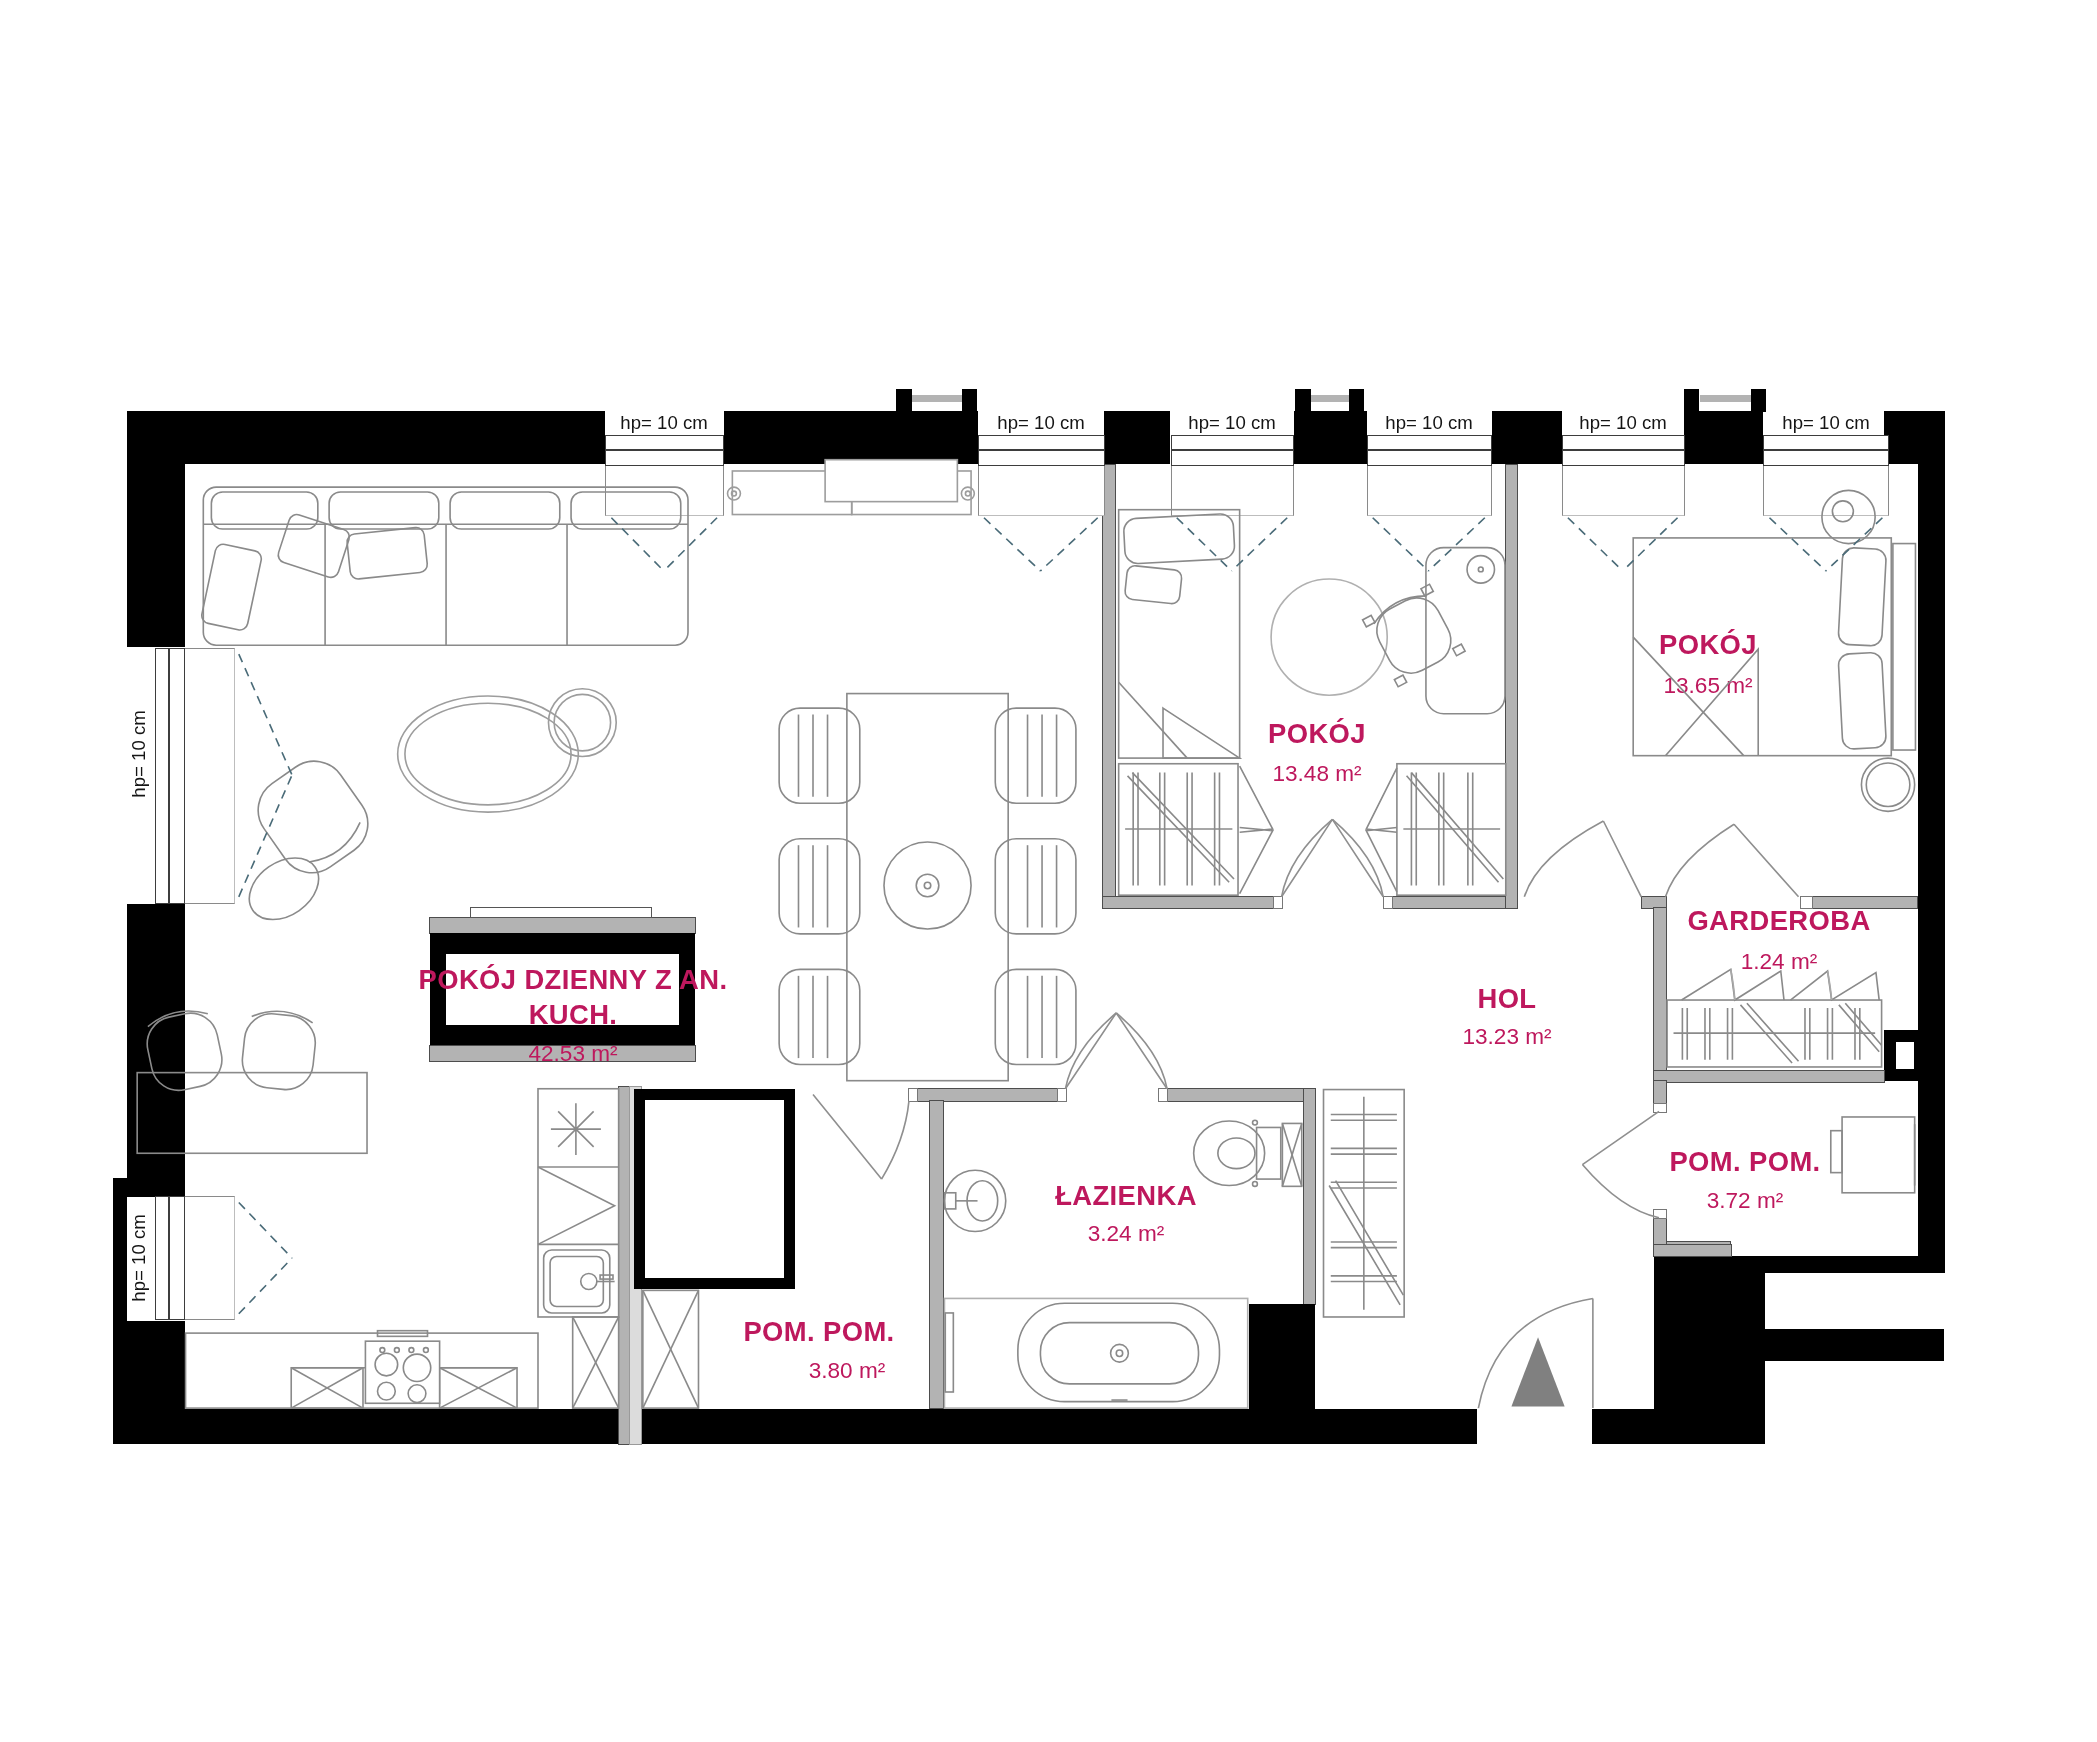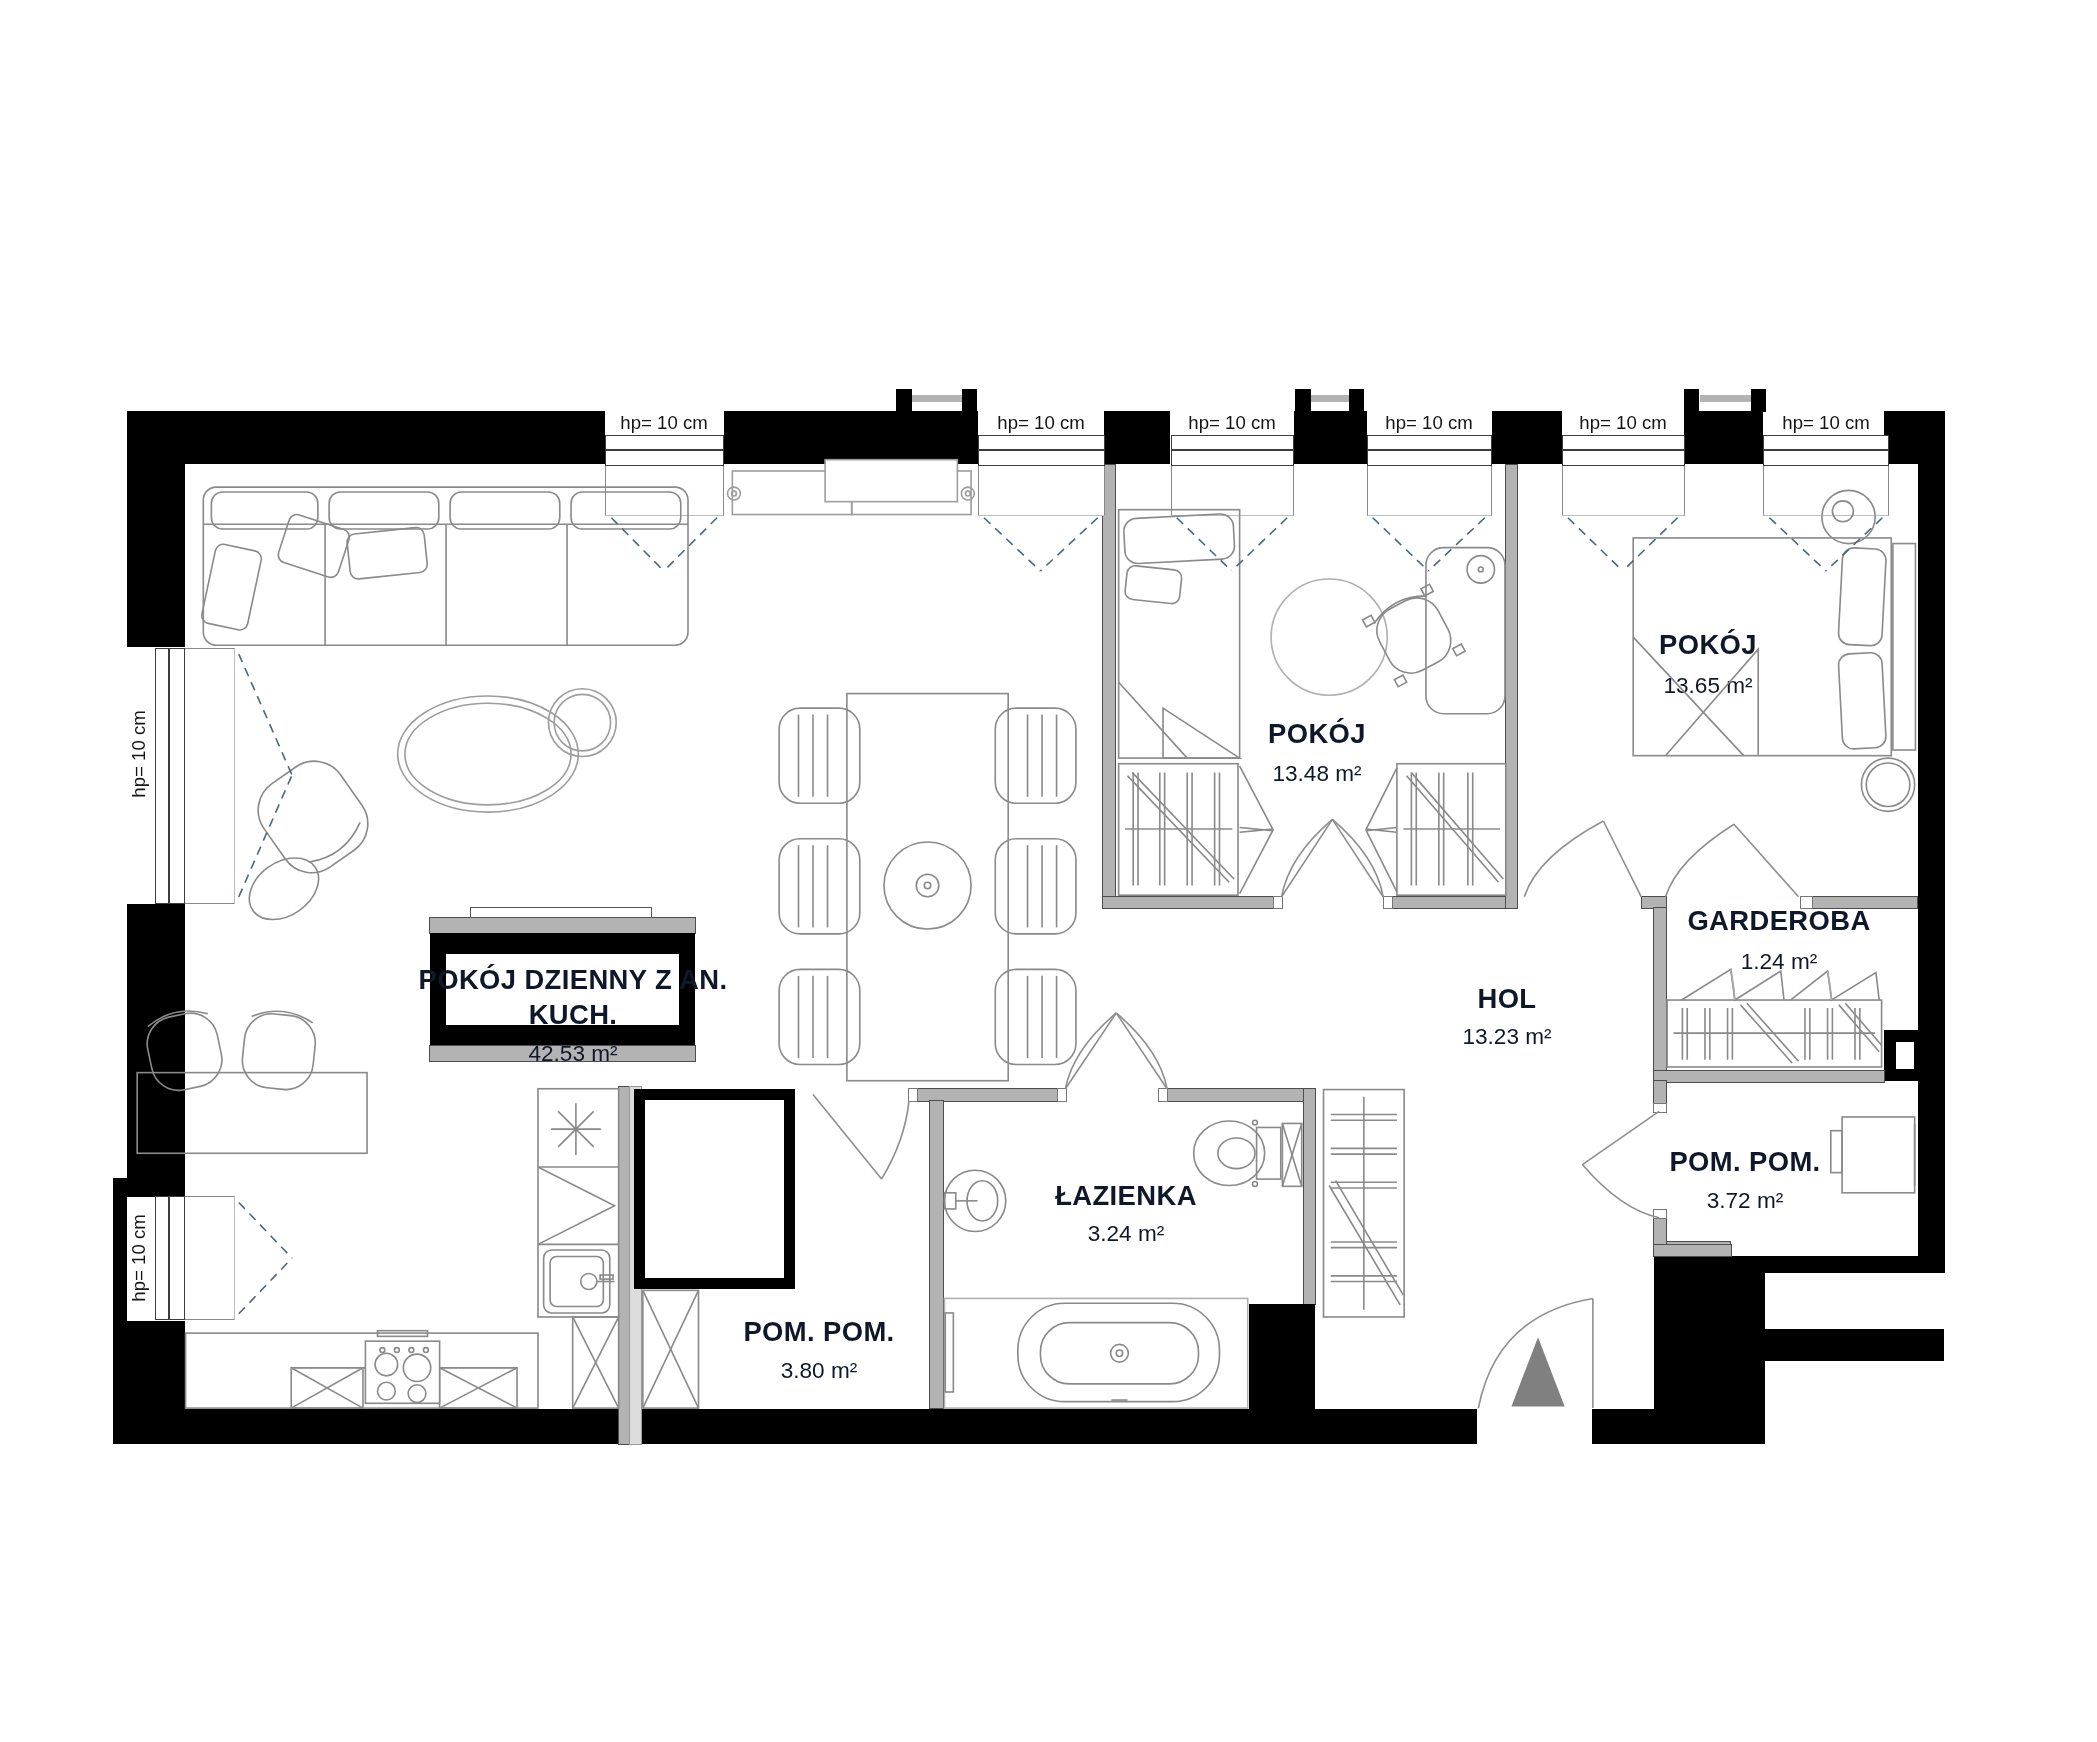--- a/index.html
+++ b/index.html
@@ -10,21 +10,21 @@
   .pw{background:#b3b3b3;outline:1.6px solid #4d4d4d;} 
   .pwl{background:#dcdcdc;outline:0.8px solid #9a9a9a;}
   .wslot{background:#fff;outline:0.8px solid #777;}
   .wframe{background:#fff;border:1.6px solid #3d3d3d;}
   .wmidH{background:#3d3d3d;height:1.6px;}
   .wmidV{background:#3d3d3d;width:1.6px;}
   .wrevH{background:#fff;border-left:1.6px solid #8a8a8a;border-right:1.6px solid #8a8a8a;border-bottom:0.8px solid #bdbdbd;}
   .wrevV{background:#fff;border-top:1.6px solid #8a8a8a;border-bottom:1.6px solid #8a8a8a;border-right:0.8px solid #bdbdbd;}
   .stub{background:#000;}
   .stubline{background:#b3b3b3;}
-  .lbl{position:absolute;transform:translate(-50%,-50%);white-space:nowrap;color:#0f172a;text-align:center;}
+  .lbl{position:absolute;transform:translate(-50%,-50%);white-space:nowrap;color:#be185d;text-align:center;}
   .rname{font-size:27.4px;font-weight:700;letter-spacing:0.4px;}
   .rarea{font-size:22.6px;font-weight:400;}
   .wlabel{font-size:18.6px;font-weight:400;color:#151515;}
   .wlabelV{transform:translate(-50%,-50%) rotate(-90deg);}
   .tiny{font-size:10.5px;color:#8f8f8f;letter-spacing:0.4px;}
   .tvframe{background:#fff;border:21px solid #000;border-left-width:16px;border-right-width:16px;}
   .boxframe{background:#fff;border:11.3px solid #000;}
   svg{position:absolute;left:0;top:0;z-index:20;}
   .walls{z-index:10;}
   .labels{z-index:30;}
@@ -434,16 +434,16 @@
     <div class="lbl rname" style="left:1507px;top:999px">HOL</div>
     <div class="lbl rarea" style="left:1507px;top:1037px">13.23 m²</div>
 
     <div class="lbl rname" style="left:1745px;top:1162px">POM. POM.</div>
     <div class="lbl rarea" style="left:1745px;top:1201px">3.72 m²</div>
 
     <div class="lbl rname" style="left:1126px;top:1196px">ŁAZIENKA</div>
     <div class="lbl rarea" style="left:1126px;top:1234px">3.24 m²</div>
 
     <div class="lbl rname" style="left:819px;top:1332px">POM. POM.</div>
-    <div class="lbl rarea" style="left:819px;top:1371px">3.80 m²</div>
+    <div class="lbl rarea" style="left:847px;top:1371px">3.80 m²</div>
   </div>
 </div>
 
 
 </body></html>

